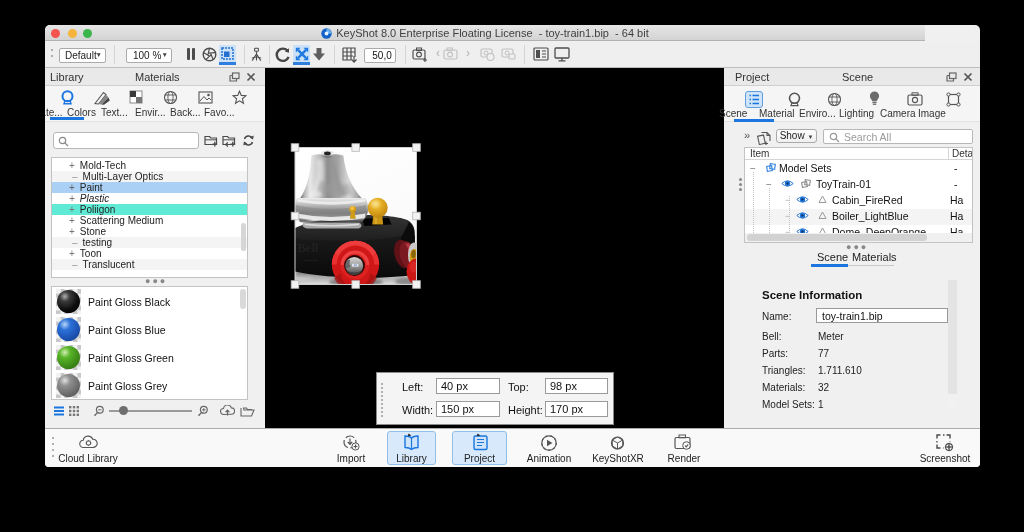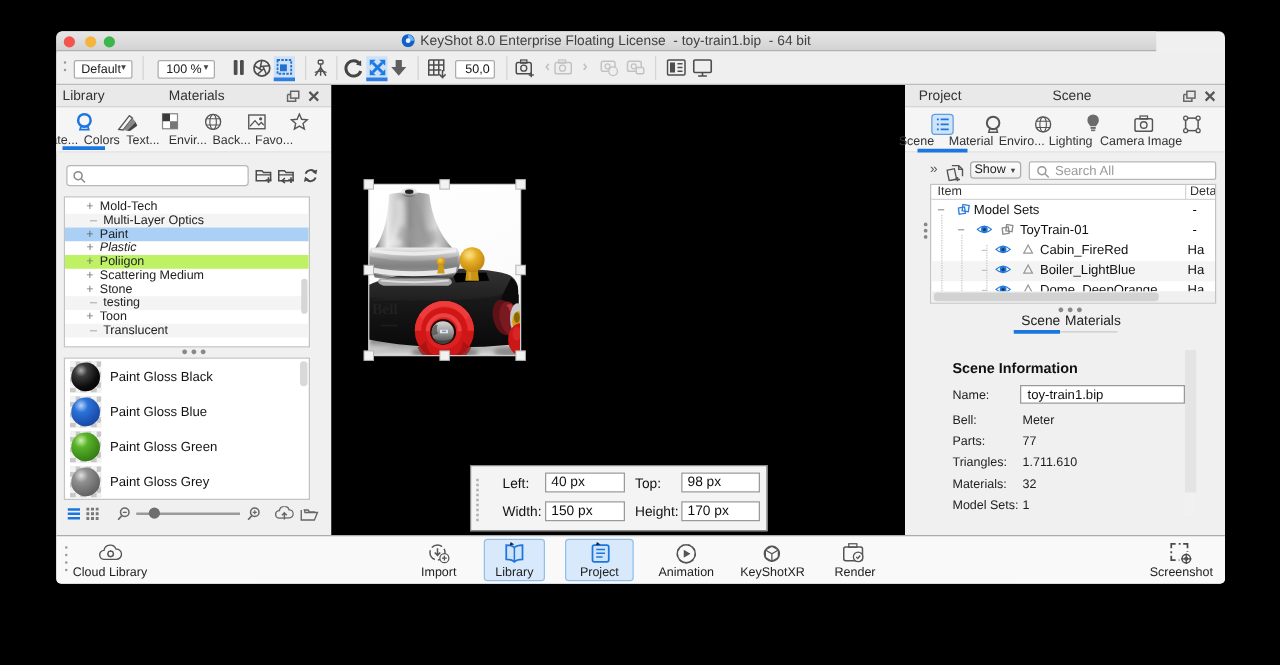--- a/index.html
+++ b/index.html
@@ -244,21 +244,21 @@
       <path d="M10.5 8 A4.3 4.3 0 0 1 2.7 8.8" fill="none" stroke="#4a4a4a" stroke-width="1.5"></path>
       <path d="M11.8 1.5 L11 5.6 L7.6 3.4 Z" fill="#4a4a4a"></path>
       <path d="M1.2 11.5 L2 7.4 L5.4 9.6 Z" fill="#4a4a4a"></path>
     </svg>
 
     <div class="whitebox abs" style="left:6px;top:89px;width:197px;height:121px;overflow:hidden;">
       <div class="row" style="top:2px;height:11px;"><span style="margin-left:17px;color:#777;">+</span><span style="margin-left:5px;">Mold-Tech</span></div>
       <div class="row" style="top:13px;height:11px;background:#f4f4f4;"><span style="margin-left:20px;color:#999;">–</span><span style="margin-left:5px;">Multi-Layer Optics</span></div>
       <div class="row" style="top:24px;height:11px;background:#abd0f5;"><span style="margin-left:17px;color:#666;">+</span><span style="margin-left:5px;">Paint</span></div>
       <div class="row" style="top:35px;height:11px;font-style:italic;"><span style="margin-left:17px;color:#777;">+</span><span style="margin-left:5px;">Plastic</span></div>
-      <div class="row" style="top:46px;height:11px;background:#bef264;"><span style="margin-left:17px;color:#777;">+</span><span style="margin-left:5px;">Poliigon</span></div>
+      <div class="row" style="top:46px;height:11px;background:#5eead4;"><span style="margin-left:17px;color:#777;">+</span><span style="margin-left:5px;">Poliigon</span></div>
       <div class="row" style="top:57px;height:11px;"><span style="margin-left:17px;color:#777;">+</span><span style="margin-left:5px;">Scattering Medium</span></div>
       <div class="row" style="top:68px;height:11px;"><span style="margin-left:17px;color:#777;">+</span><span style="margin-left:5px;">Stone</span></div>
       <div class="row" style="top:79px;height:11px;background:#f4f4f4;"><span style="margin-left:20px;color:#999;">–</span><span style="margin-left:5px;">testing</span></div>
       <div class="row" style="top:90px;height:11px;"><span style="margin-left:17px;color:#777;">+</span><span style="margin-left:5px;">Toon</span></div>
       <div class="row" style="top:101px;height:11px;background:#f4f4f4;"><span style="margin-left:20px;color:#999;">–</span><span style="margin-left:5px;">Translucent</span></div>
       <div class="abs" style="right:1px;top:65px;width:5px;height:28px;background:#d6d6d6;border-radius:3px;"></div>
     </div>
     <div class="dots3 abs" style="left:100px;top:208px;">●●●</div>
 
     <div class="whitebox abs" style="left:6px;top:218px;width:197px;height:114px;overflow:hidden;">

